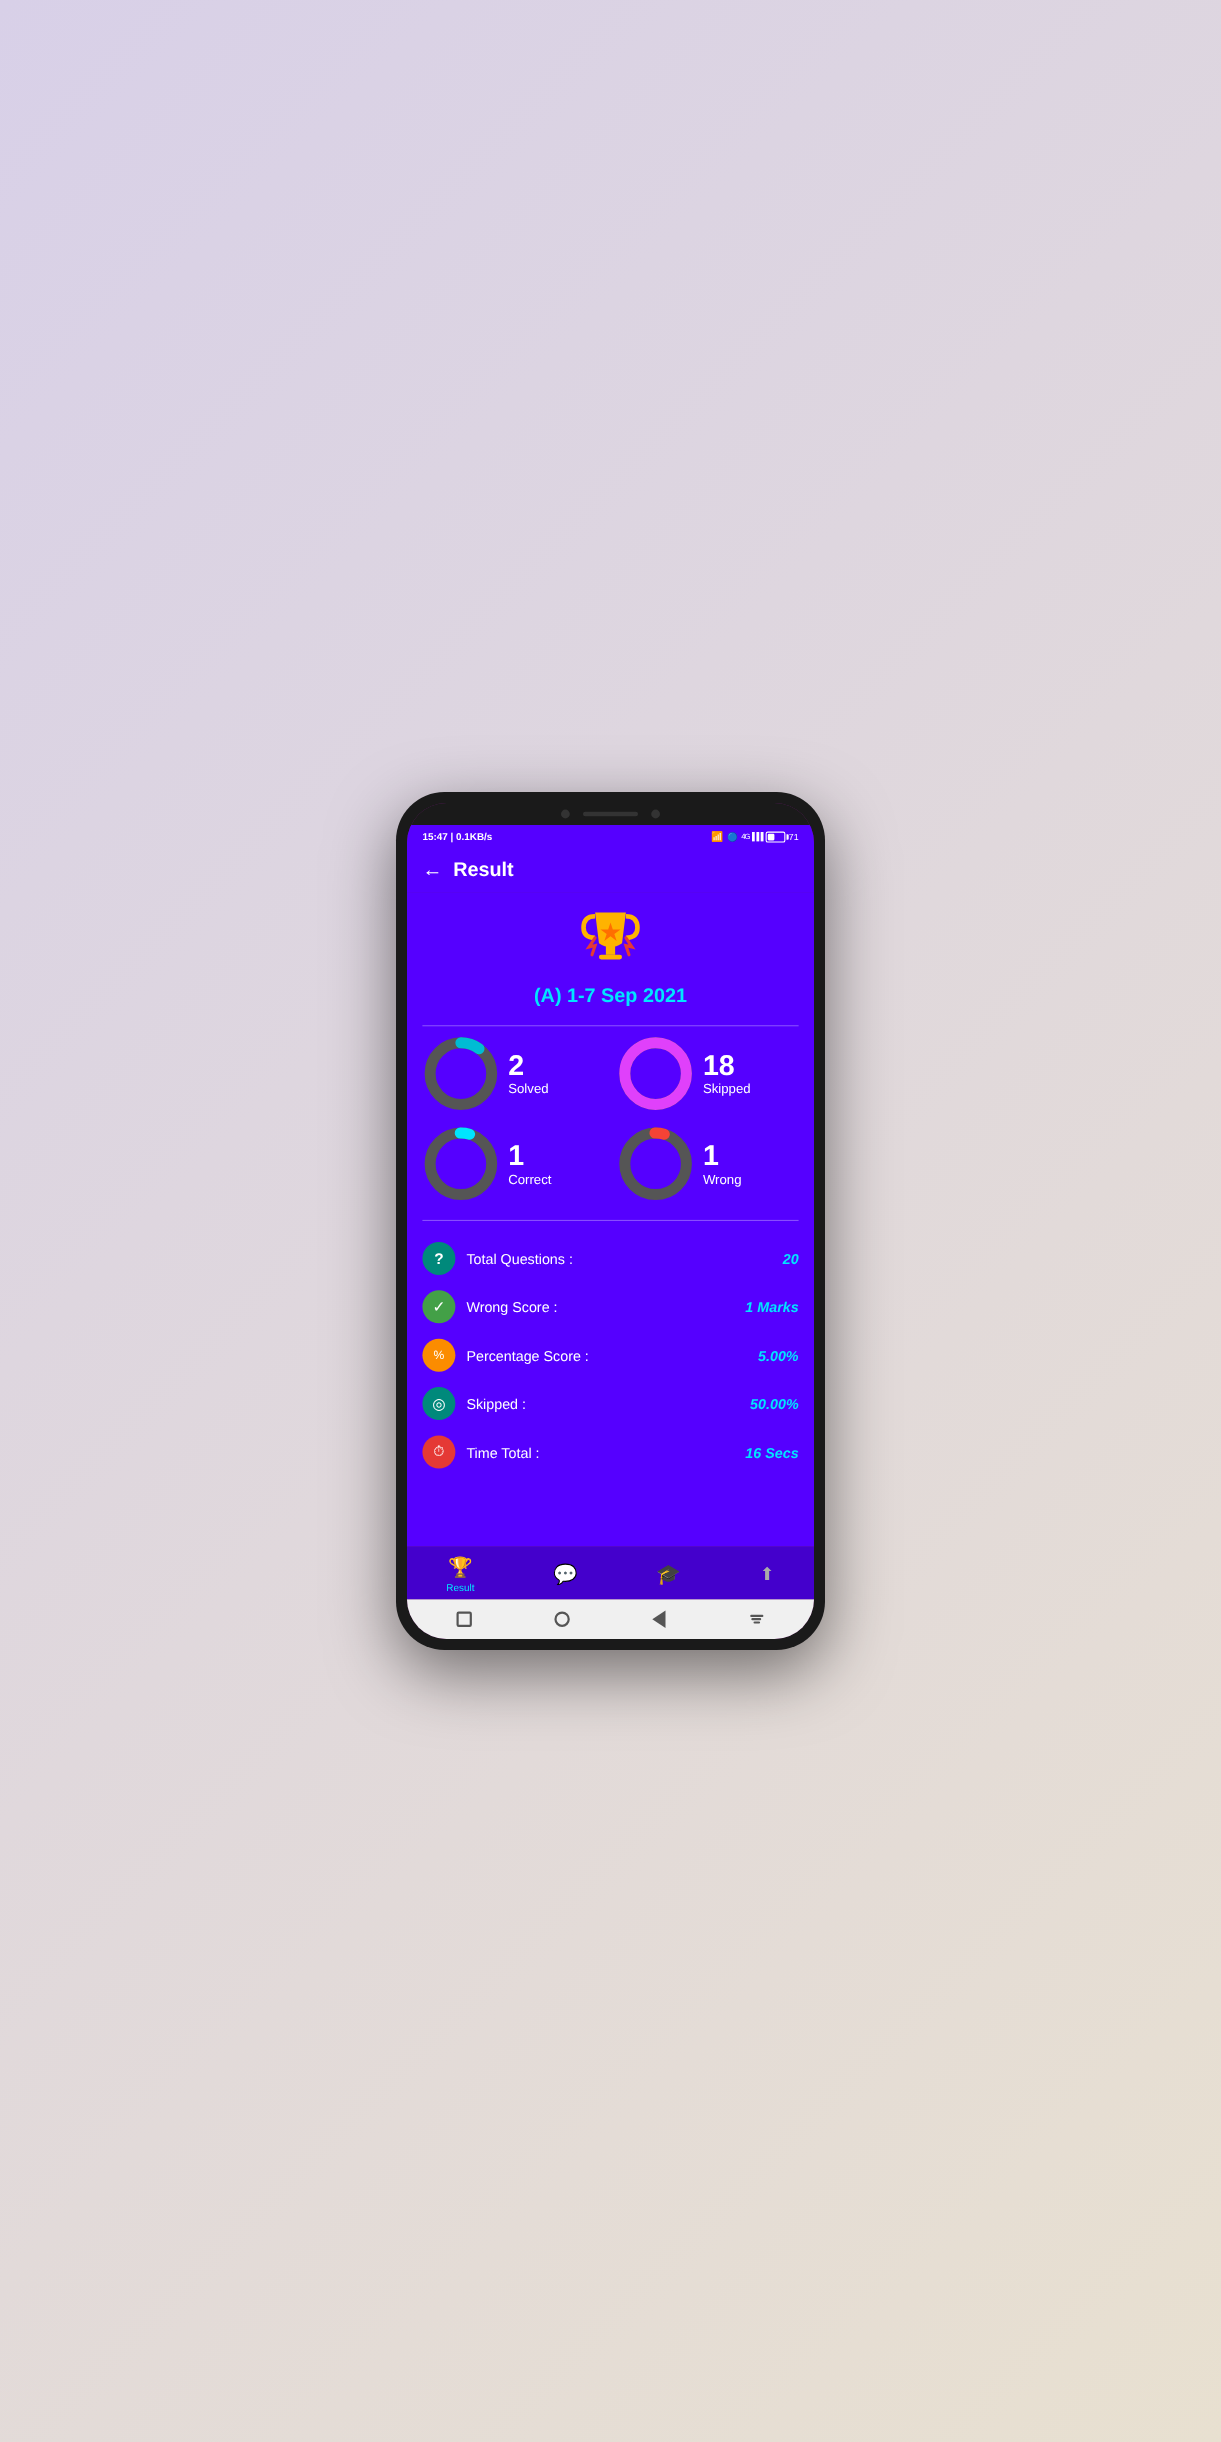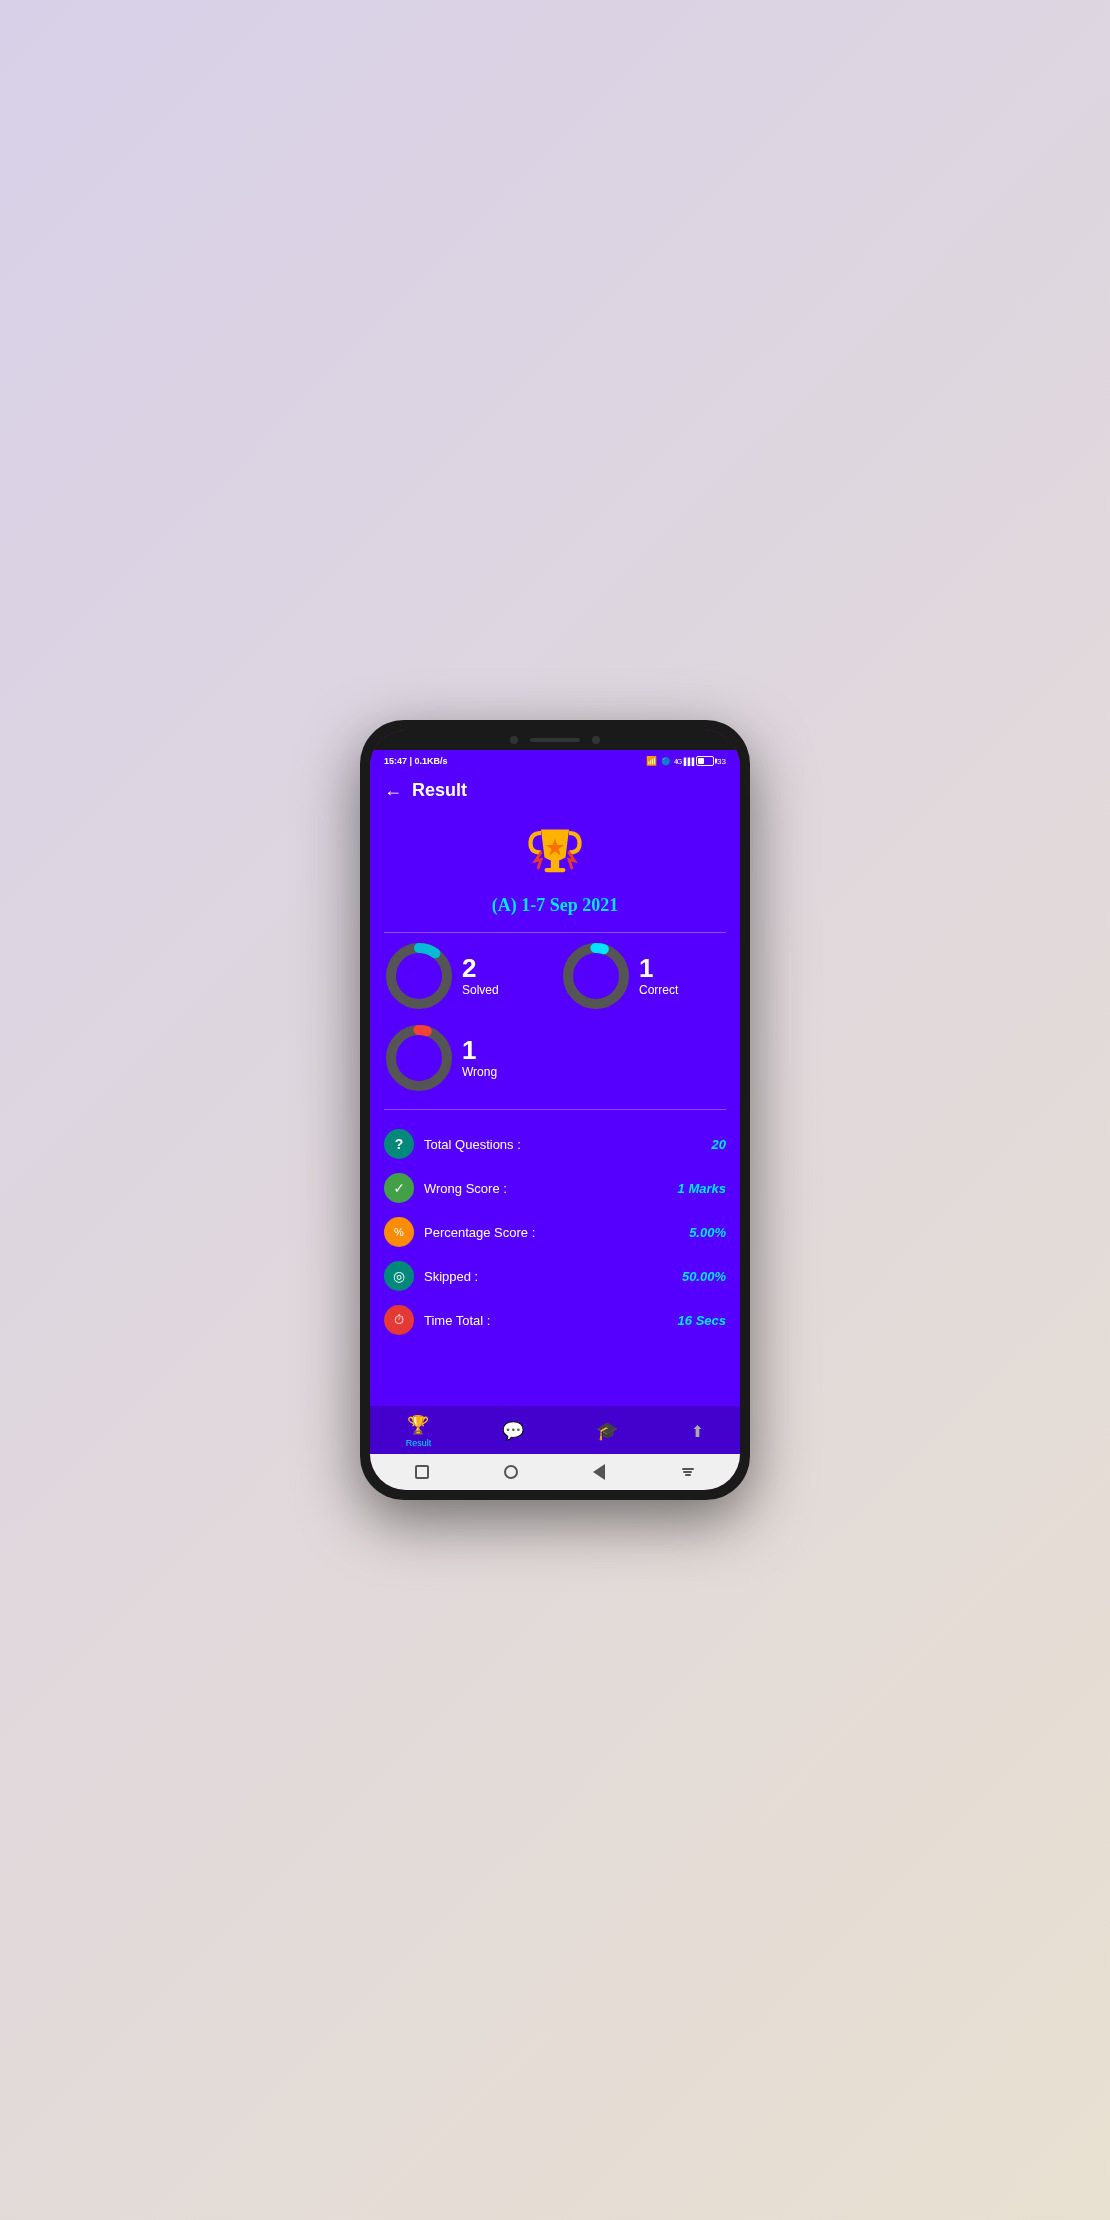--- a/index.html
+++ b/index.html
@@ -126,21 +126,20 @@
       flex-direction: column;
       align-items: center;
       padding: 8px 14px 0;
     }
     
     .trophy-container {
       display: flex;
       flex-direction: column;
       align-items: center;
       margin-bottom: 8px;
-      font-family: Liberation Serif, serif;
     }
     .trophy-svg {
       width: 70px;
       height: 70px;
     }
     .quiz-title {
       color: #00e5ff;
       font-size: 18px;
       font-weight: bold;
       margin-top: 6px;
@@ -285,21 +284,21 @@
 
     <div class="status-bar">
       <span class="status-left">15:47 | 0.1KB/s</span>
       <div class="status-right">
         <span>📶</span>
         <span style="font-size:8px;">🔵</span>
         <span style="font-size:7px; letter-spacing:-1px;">4G▐▐▐</span>
         <div class="battery-icon">
           <div class="battery-fill"></div>
         </div>
-        <span style="font-size:8px;">33</span>
+        <span style="font-size:8px;">71</span>
       </div>
     </div>
 
     <div class="header">
       <span class="back-arrow">←</span>
       <span class="header-title">Result</span>
     </div>
 
     <div class="content">
 
@@ -333,20 +332,32 @@
               <circle class="donut-bg" cx="35" cy="35" r="28"></circle>
               <circle class="donut-seg" cx="35" cy="35" r="28" stroke="#00bcd4" stroke-dasharray="17.6 158" stroke-dashoffset="0"></circle>
             </svg>
           </div>
           <div class="stat-text">
             <span class="stat-number">2</span>
             <span class="stat-label">Solved</span>
           </div>
         </div>
 
+        <div class="stat-item">
+          <div class="donut-container">
+            <svg width="70" height="70" viewBox="0 0 70 70">
+              <circle class="donut-bg" cx="35" cy="35" r="28"></circle>
+              <circle class="donut-seg" cx="35" cy="35" r="28" stroke="#e040fb" stroke-dasharray="158 0" stroke-dashoffset="0"></circle>
+            </svg>
+          </div>
+          <div class="stat-text">
+            <span class="stat-number">18</span>
+            <span class="stat-label">Skipped</span>
+          </div>
+        </div>
 
         <div class="stat-item">
           <div class="donut-container">
             <svg width="70" height="70" viewBox="0 0 70 70">
               <circle class="donut-bg" cx="35" cy="35" r="28"></circle>
               <circle class="donut-seg" cx="35" cy="35" r="28" stroke="#00e5ff" stroke-dasharray="8 167"></circle>
             </svg>
           </div>
           <div class="stat-text">
             <span class="stat-number">1</span>

